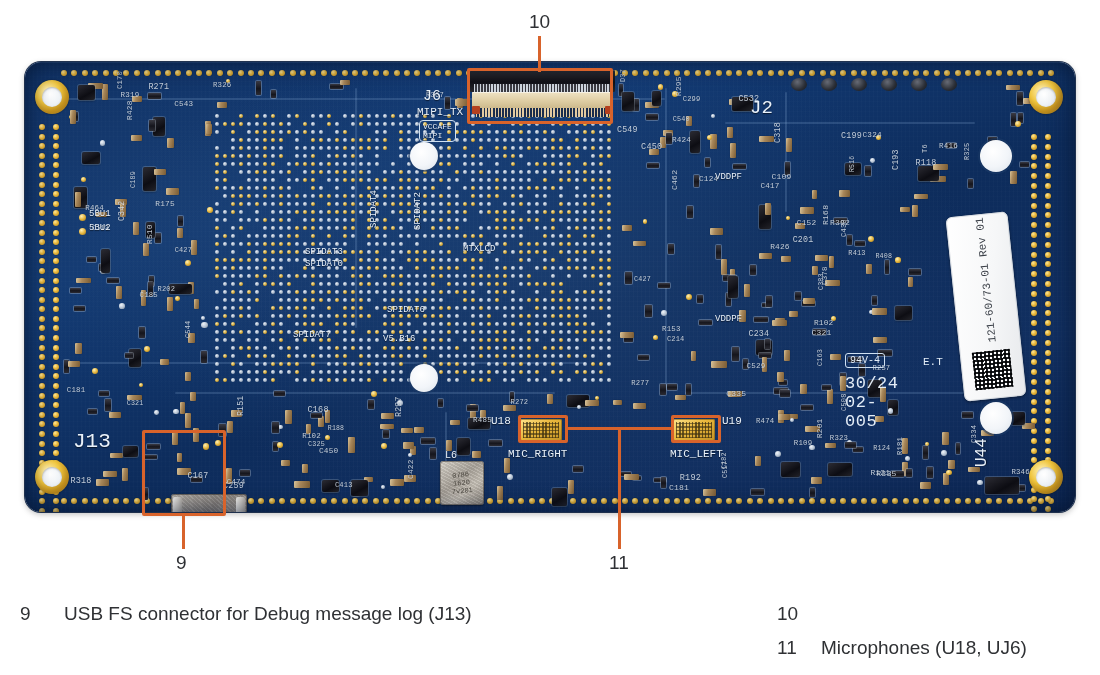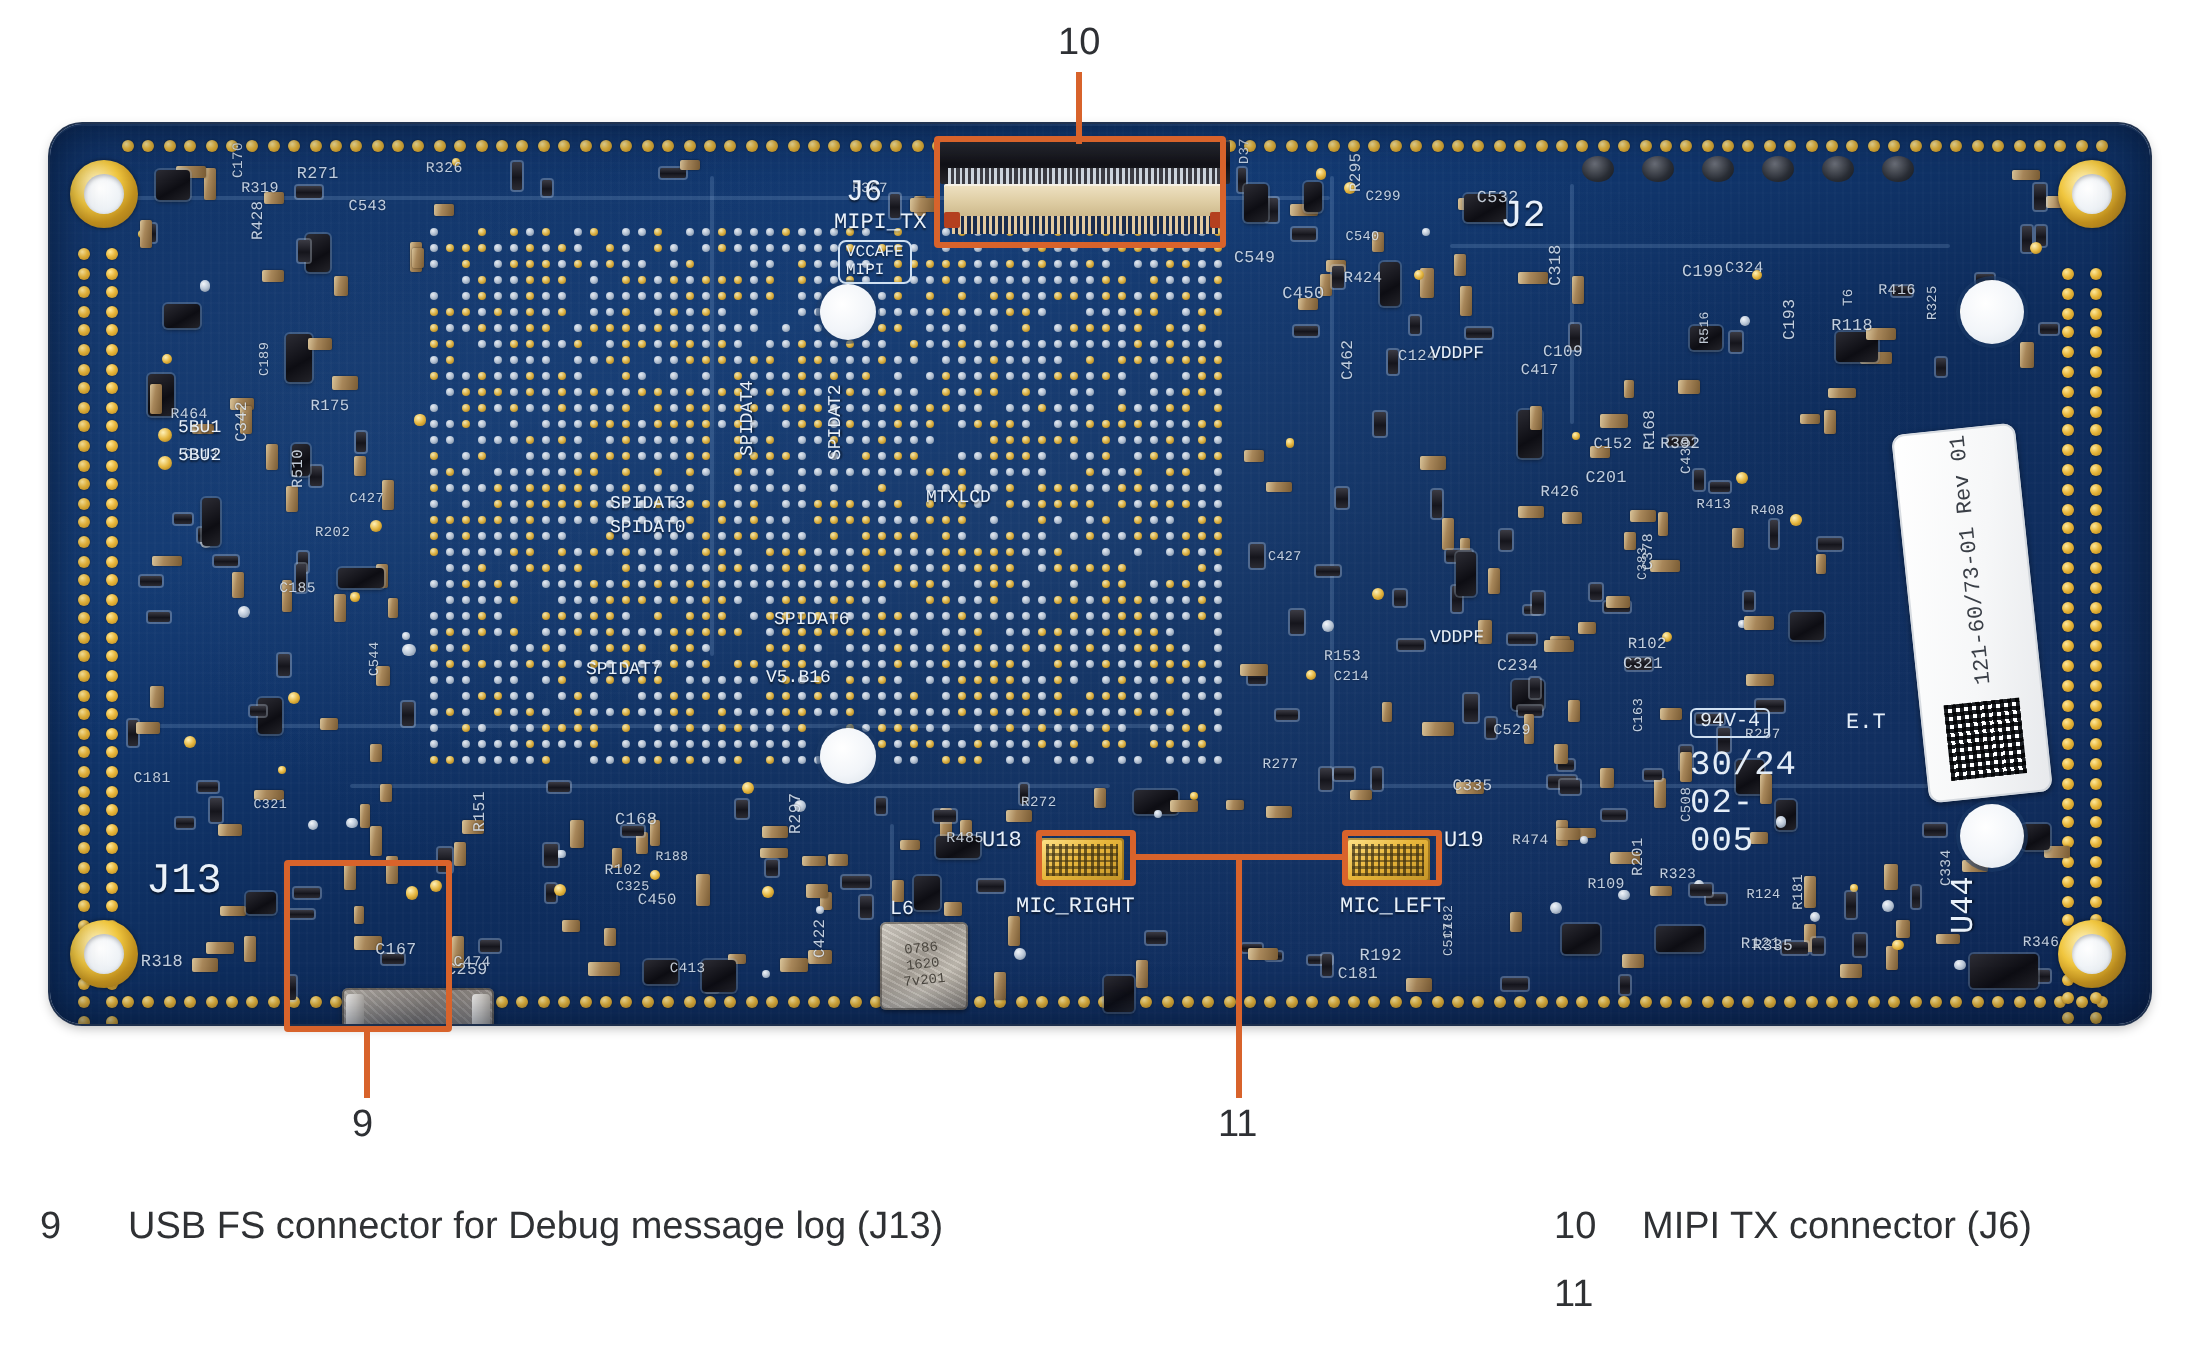--- a/index.html
+++ b/index.html
@@ -2707,21 +2707,21 @@
         <div class="silk" style="left: 158.9px; top: 276.3px; font-size: 6.9px; transform: rotate(-90deg); transform-origin: left top;">C544</div>
         <div class="silk" style="left: 593.8px; top: 20.2px; font-size: 6.9px; transform: rotate(-90deg); transform-origin: left top;">D37</div>
         <div class="silk" style="left: 896.1px; top: 91.4px; font-size: 7px; transform: rotate(-90deg); transform-origin: left top;">T6</div>
         <div class="silk" style="left: 41.8px; top: 323.5px; font-size: 7.4px; transform-origin: left top;">C181</div>
         <div class="silk" style="left: 870.8px; top: 392.9px; font-size: 7.2px; transform: rotate(-90deg); transform-origin: left top;">R181</div>
         <div class="silk" style="left: 369px; top: 355.2px; font-size: 8.3px; transform: rotate(-90deg); transform-origin: left top;">R297</div>
         <div class="silk" style="left: 121.2px; top: 181.9px; font-size: 7.8px; transform: rotate(-90deg); transform-origin: left top;">R510</div>
         <div class="silk" style="left: 731px; top: 354.6px; font-size: 7.3px; transform-origin: left top;">R474</div>
         <div class="silk" style="left: 104.1px; top: 125.6px; font-size: 6.8px; transform: rotate(-90deg); transform-origin: left top;">C189</div>
         <div class="silk" style="left: 816px; top: 68.9px; font-size: 8.4px; transform-origin: left top;">C199</div>
-        <div class="silk" style="left: 132.5px; top: 201px; font-size: 7px; transform-origin: left top; text-align: right;">R202</div>
+        <div class="silk" style="left: 132.5px; top: 223px; font-size: 7px; transform-origin: left top; text-align: right;">R202</div>
         <div class="silk" style="left: 790.8px; top: 304.2px; font-size: 6.8px; transform: rotate(-90deg); transform-origin: left top;">C163</div>
         <div class="silk" style="left: 401.1px; top: 28.6px; font-size: 7.1px; transform-origin: left top;">R367</div>
         <div class="silk" style="left: 657.7px; top: 33.4px; font-size: 7.1px; transform-origin: left top;">C299</div>
         <div class="silk" style="left: 747.6px; top: 81.3px; font-size: 8.4px; transform: rotate(-90deg); transform-origin: left top;">C318</div>
         <div class="silk" style="left: 198.1px; top: 418.6px; font-size: 8.3px; transform-origin: left top;">C259</div>
         <div class="silk" style="left: 309.9px; top: 419.1px; font-size: 7.1px; transform-origin: left top;">C413</div>
         <div class="silk" style="left: 646.9px; top: 74px; font-size: 7.7px; transform-origin: left top;">R424</div>
         <div class="silk" style="left: 695.5px; top: 416.4px; font-size: 6.7px; transform: rotate(-90deg); transform-origin: left top;">C517</div>
         <div class="silk" style="left: 187.9px; top: 19.1px; font-size: 7.4px; transform-origin: left top;">R326</div>
         <div class="silk" style="left: 643.9px; top: 420.8px; font-size: 8.1px; transform-origin: left top;">C181</div>
@@ -2893,18 +2893,18 @@
   <div class="cnum" style="left:609px;top:553px;">11</div>
 </div>
 
 <div id="caption">
   <div class="cap-row" style="left:20px;top:22px;">
     <span class="n">9</span>
     <span class="t">USB FS connector for Debug message log (J13)</span>
   </div>
   <div class="cap-row" style="left:777px;top:22px;">
     <span class="n">10</span>
-    <span class="t">MIPI TX connector (J6)</span>
   </div>
   <div class="cap-row" style="left:777px;top:56px;">
     <span class="n">11</span>
+    <span class="t">Microphones (U18, UJ6)</span>
   </div>
 </div>
 
 </body></html>

